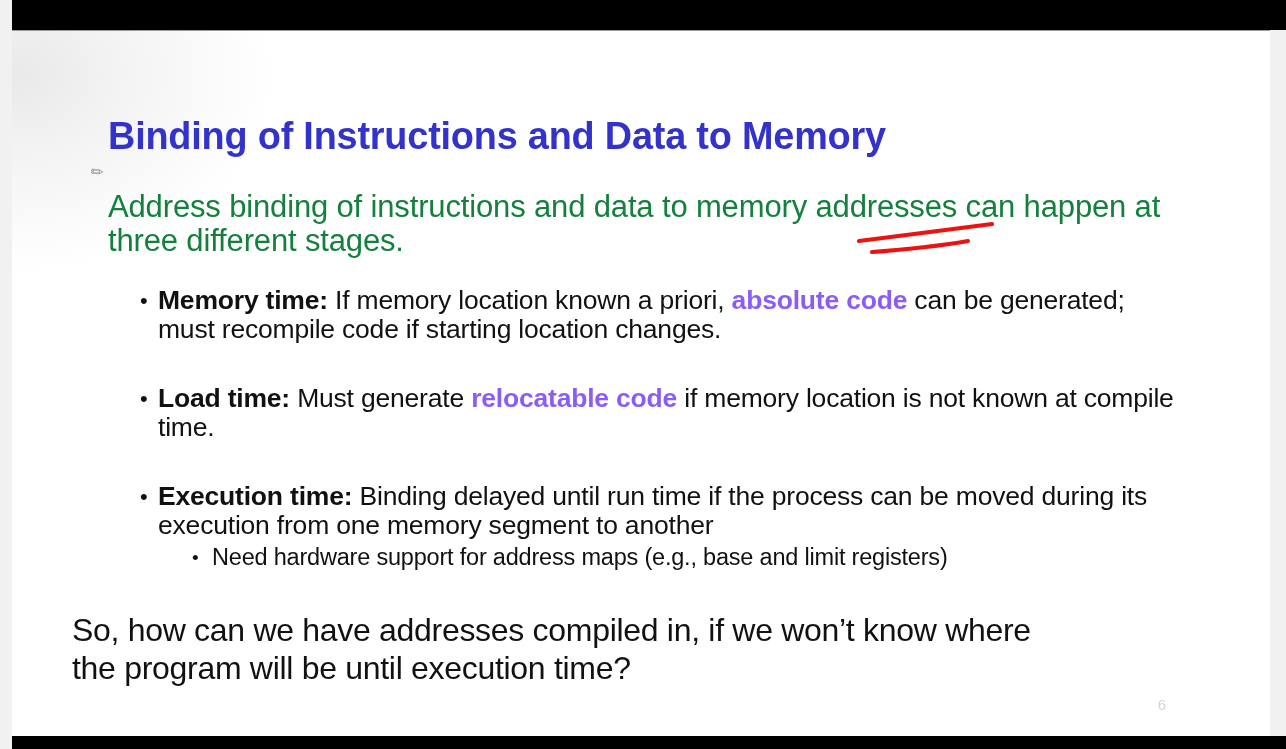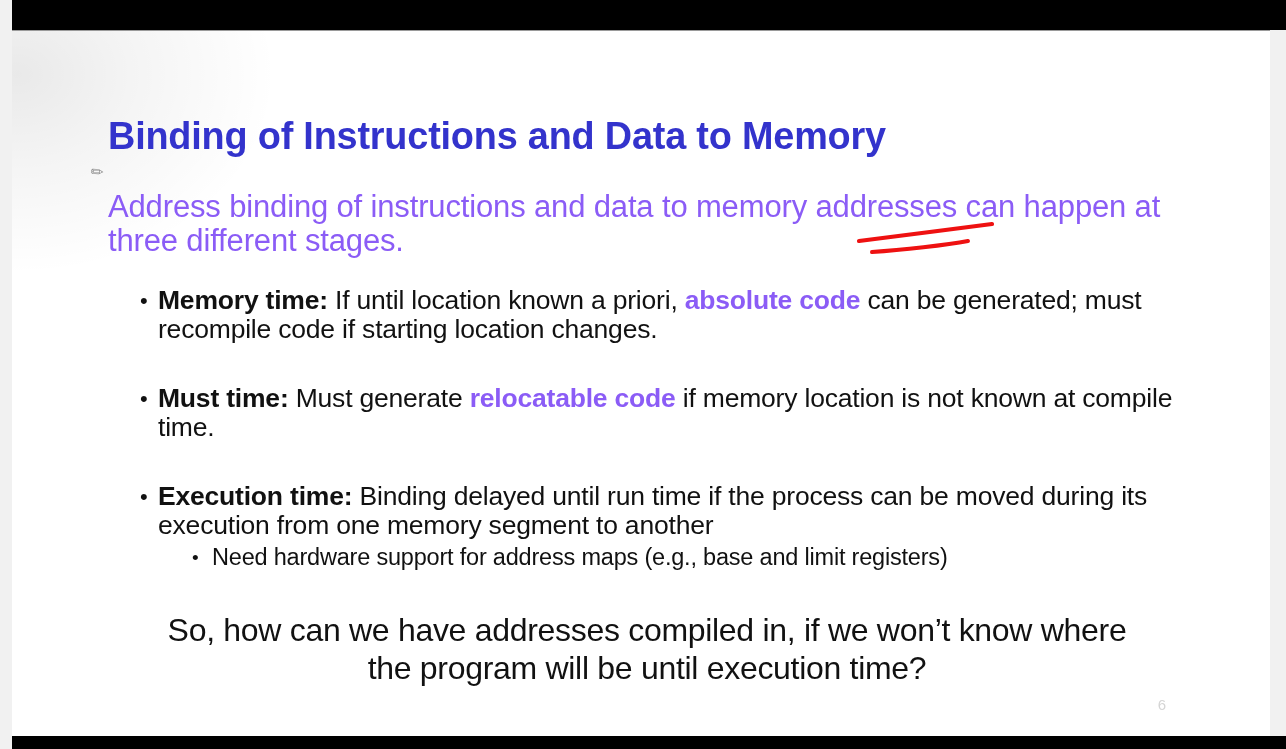--- a/index.html
+++ b/index.html
@@ -86,21 +86,21 @@
     transform: rotate(-42deg);
     transform-origin: center;
   }
   #lead-para {
     position: absolute;
     left: 96px;
     top: 128px;
     width: 1070px;
     font-size: 31px;
     line-height: 34px;
-    color: #8b5cf6;
+    color: #15803d;
     letter-spacing: -0.15px;
   }
 
   .lvl1 {
     position: absolute;
     left: 146px;
     width: 1020px;
     font-size: 26.5px;
     line-height: 29px;
     color: #111111;
@@ -137,21 +137,21 @@
   }
 
   .kw-blue { color: #8b5cf6; font-weight: bold; }
 
   
   #closing {
     position: absolute;
     left: 60px;
     top: 580px;
     width: 1150px;
-    text-align: center;
+    text-align: left;
     font-size: 32px;
     line-height: 38px;
     color: #111111;
     letter-spacing: -0.3px;
   }
 
   
   #page-number {
     position: absolute;
     left: 1130px;
@@ -195,26 +195,26 @@
       <span>Address binding of instructions and data to memory </span><span>addresses</span><span> can happen at three different stages.</span>
     </p>
 
     <svg id="red-annotation" viewBox="0 0 190 48" xmlns="http://www.w3.org/2000/svg">
       <path d="M 17 28 C 50 24, 110 16, 150 11" stroke="#ee1111" stroke-width="4.2" fill="none" stroke-linecap="round"></path>
       <path d="M 30 39 C 60 37, 105 32, 126 28" stroke="#ee1111" stroke-width="4.0" fill="none" stroke-linecap="round"></path>
     </svg>
 
     <div class="lvl1" id="li-compile">
       <span class="lvl1-marker">•</span>
-      <span class="bt">Memory time</span><span class="bt">:</span><span>  If until location known a priori, </span><span class="kw-blue">absolute code</span><span> can be generated; must recompile code if starting location changes.</span>
+      <span class="bt">Memory time</span><span class="bt">:</span><span>  If memory location known a priori, </span><span class="kw-blue">absolute code</span><span> can be generated; must recompile code if starting location changes.</span>
     </div>
 
     <div class="lvl1" id="li-load">
       <span class="lvl1-marker">•</span>
-      <span class="bt">Must time</span><span class="bt">:</span><span>  Must generate </span><span class="kw-blue">relocatable code</span><span> if memory location is not known at compile time.</span>
+      <span class="bt">Load time</span><span class="bt">:</span><span>  Must generate </span><span class="kw-blue">relocatable code</span><span> if memory location is not known at compile time.</span>
     </div>
 
     <div class="lvl1" id="li-execution">
       <span class="lvl1-marker">•</span>
       <span class="bt">Execution time</span><span class="bt">:</span><span>  Binding delayed until run time if the process can be moved during its execution from one memory segment to another</span>
     </div>
 
     <div class="lvl2">
       <span class="lvl2-marker">•</span>
       <span>Need hardware support for address maps (e.g., base and limit registers)</span>

